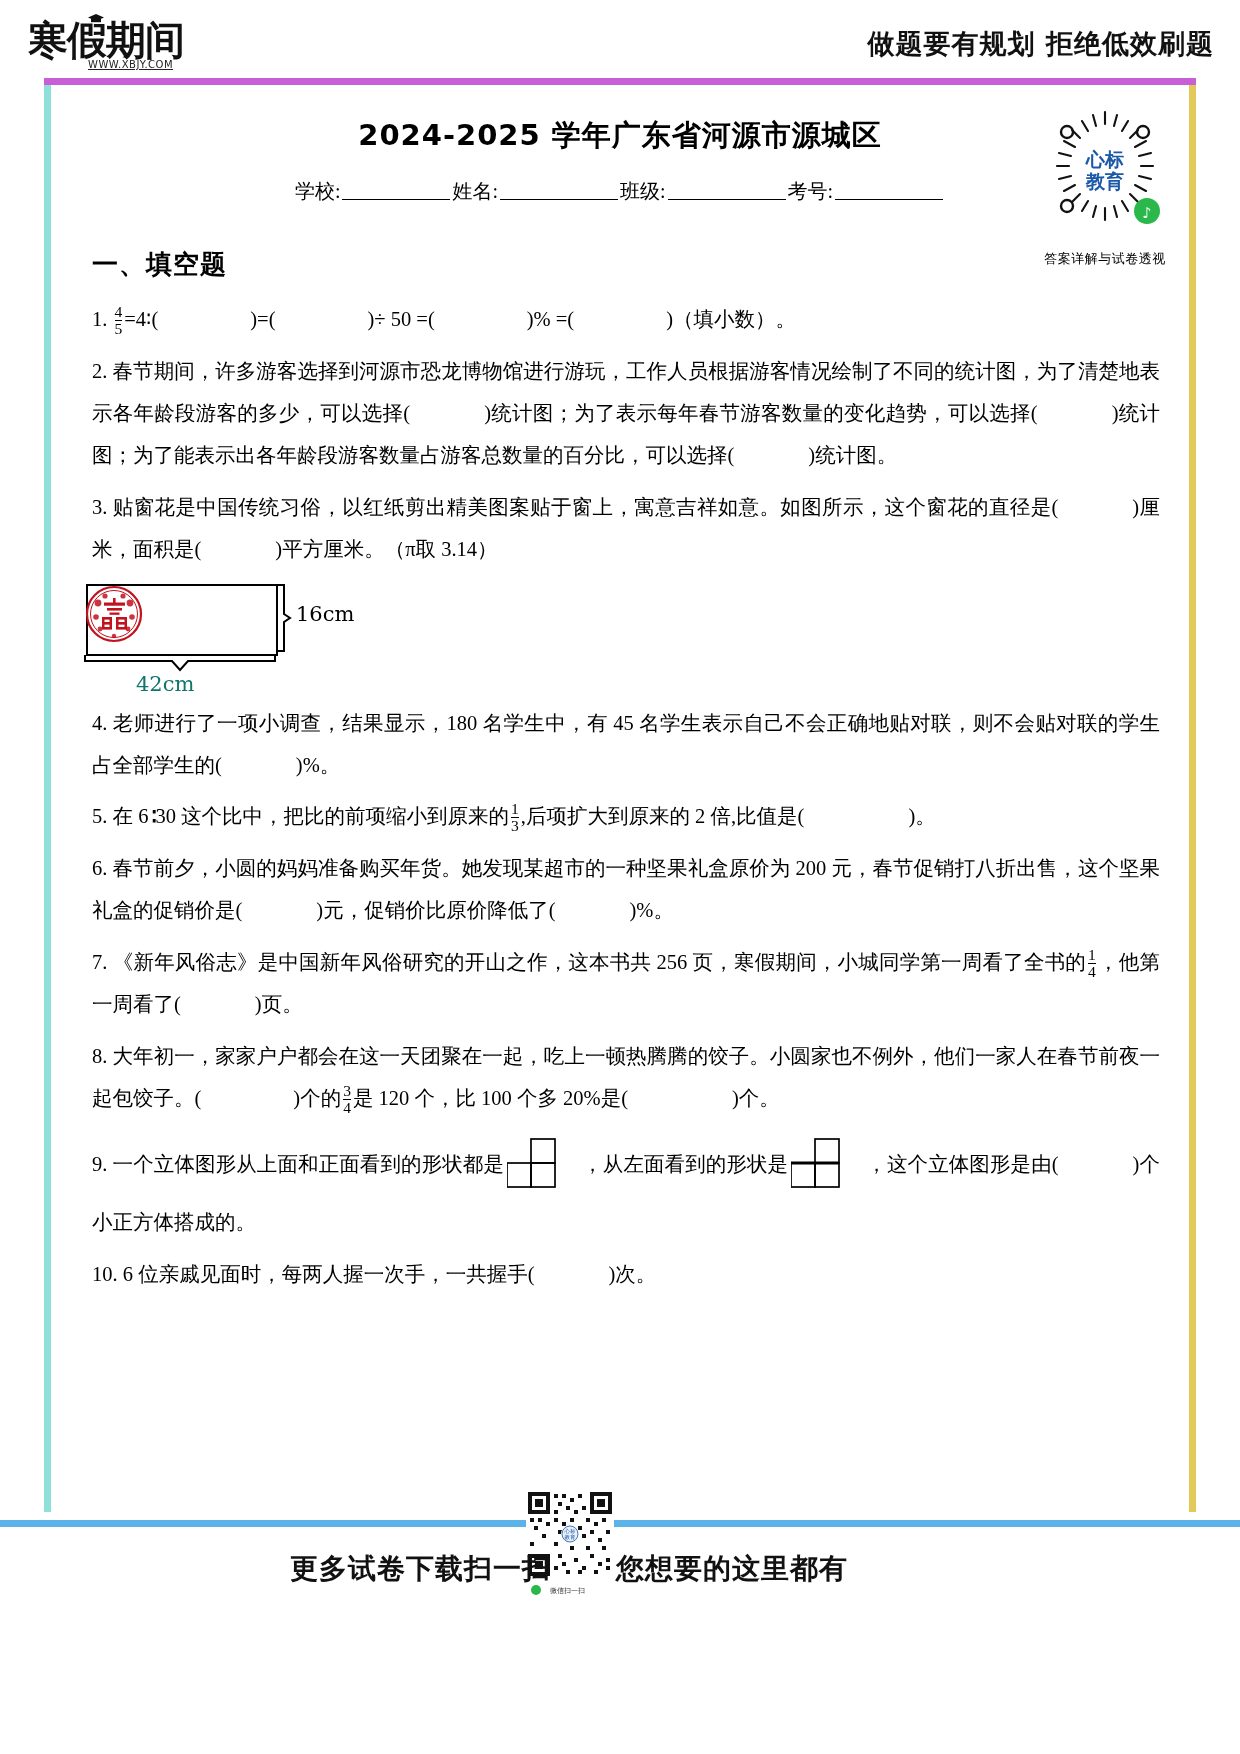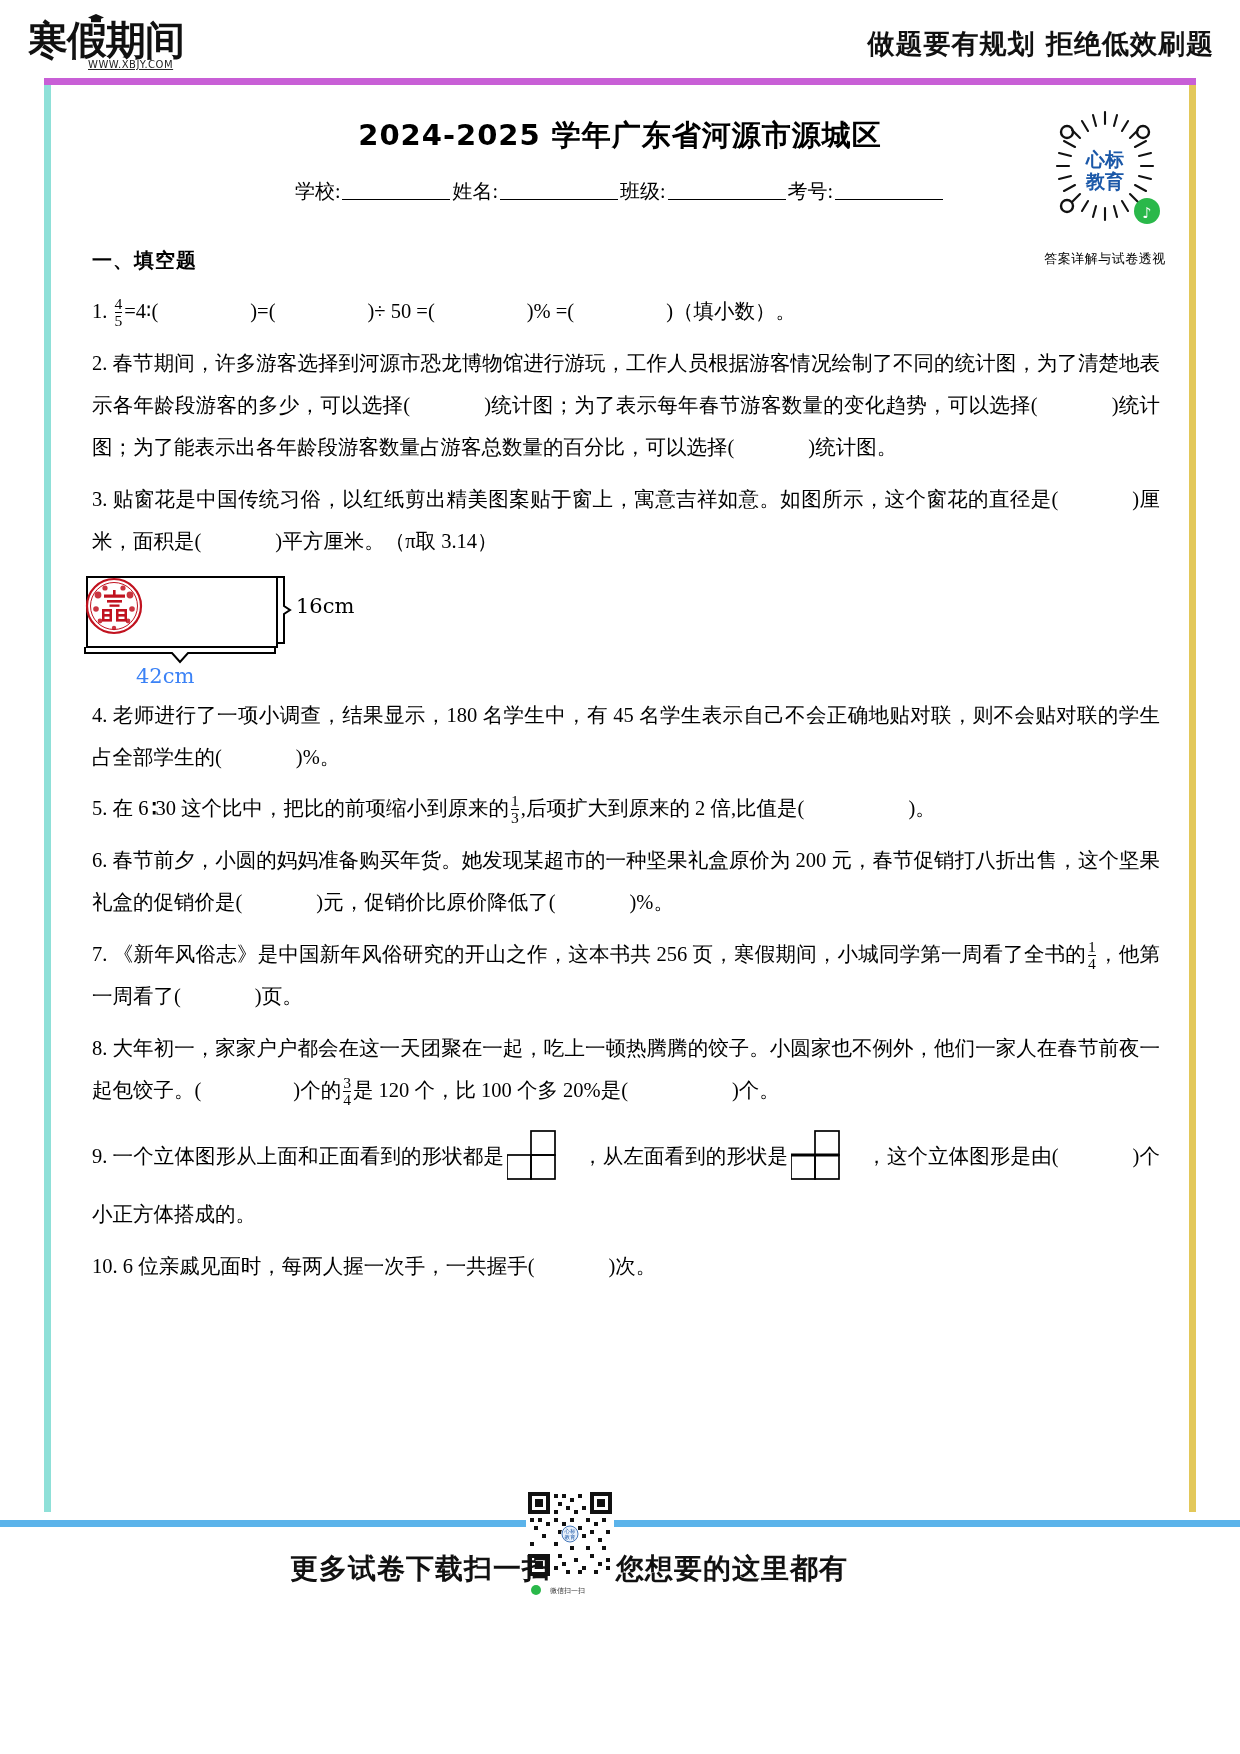--- a/index.html
+++ b/index.html
@@ -141,21 +141,21 @@
     color: #000;
     margin-top: 14px;
     white-space: nowrap;
     letter-spacing: 0.5px;
   }
 
   
   .section-heading {
     font-family: "DejaVu Sans", sans-serif;
     font-weight: bold;
-    font-size: 20px;
+    font-size: 26px;
     color: #000;
     margin: 42px 0 16px 36px;
     letter-spacing: 1px;
   }
 
   .q {
     font-size: 20.5px;
     color: #000;
     line-height: 42px;
     margin: 0 0 10px 36px;
@@ -217,21 +217,21 @@
   .brace-h {
     position: absolute;
     left: 10px; top: 74px;
     width: 192px; height: 18px;
   }
   .label-42 {
     position: absolute;
     left: 62px; top: 92px;
     font-family: "DejaVu Serif", serif;
     font-size: 21px;
-    color: #3b82f6;
+    color: #0f766e;
   }
 
   
   .shape-inline {
     display: inline-block;
     vertical-align: -30px;
     width: 72px;
     height: 72px;
     margin: 0 3px;
     position: relative;

